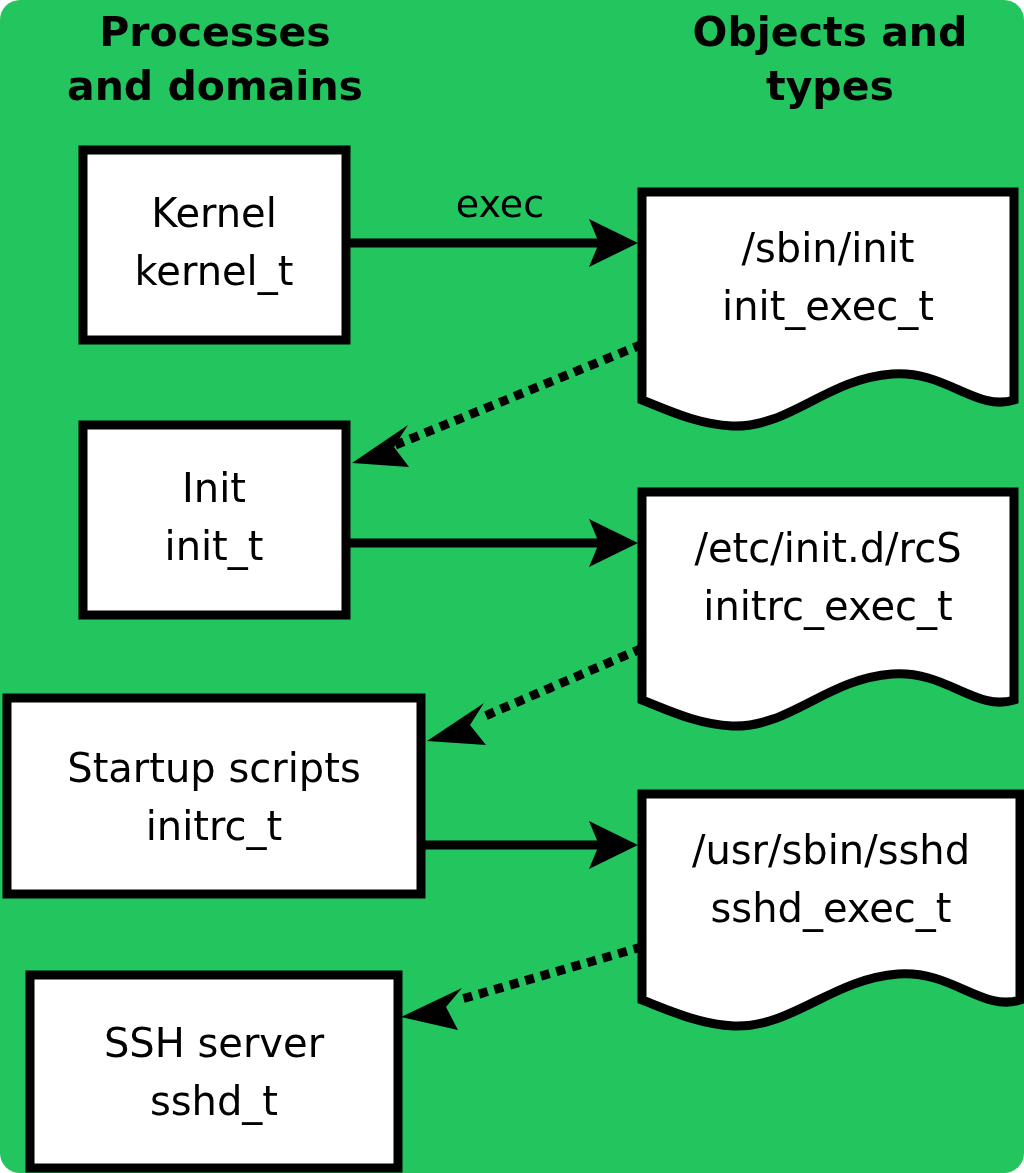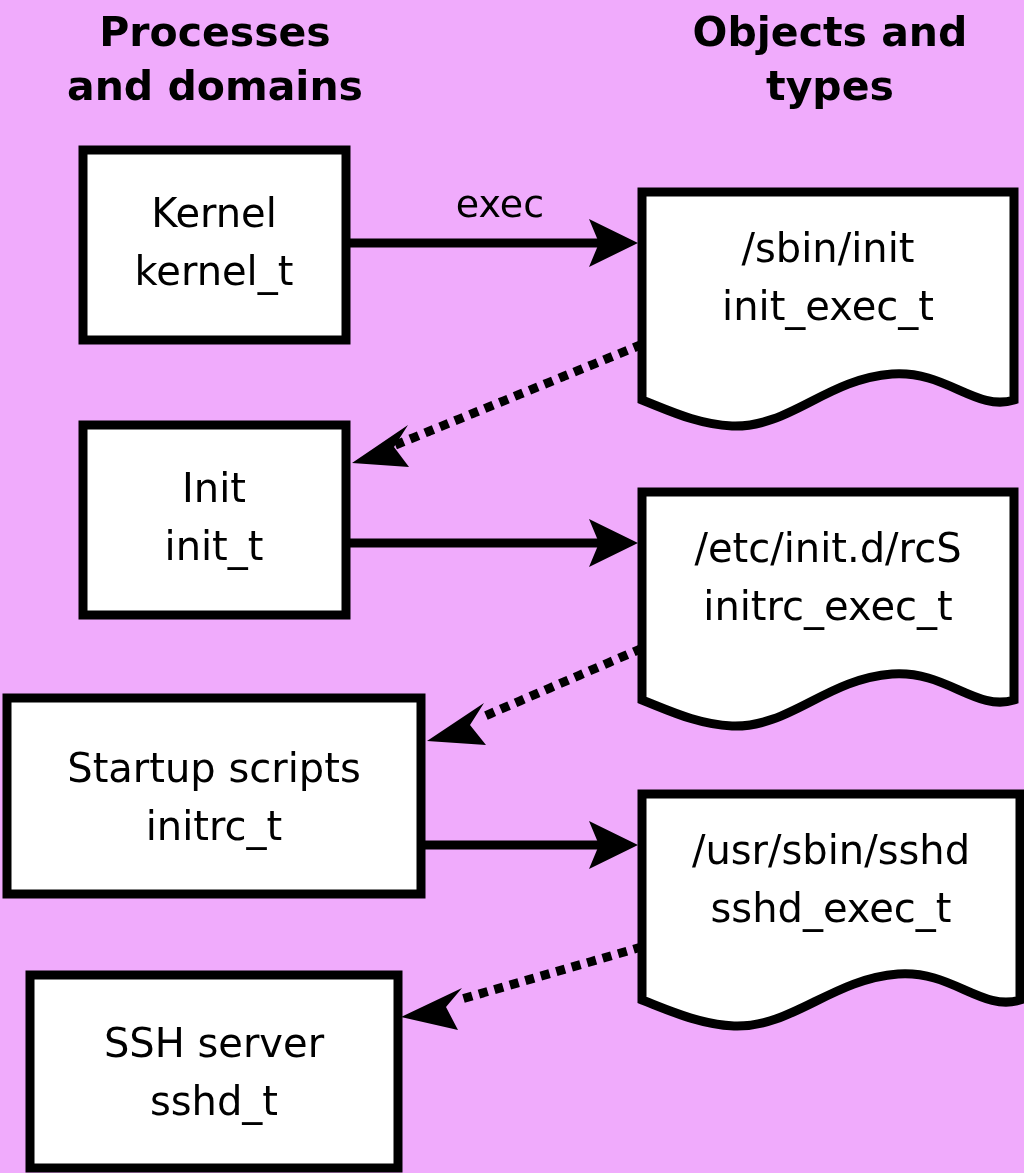--- a/index.html
+++ b/index.html
@@ -10,21 +10,22 @@
   body {
     width: 1024px;
     height: 1173px;
     font-family: "DejaVu Sans", sans-serif;
     overflow: hidden;
   }
   #diagram-root {
     position: relative;
     width: 1024px;
     height: 1173px;
-    background: #f0abfc;
+    background: #22c55e;
+    border-radius: 20px;
   }
   svg.diagram-svg {
     display: block;
     width: 1024px;
     height: 1173px;
   }
   .col-header {
     font-family: "DejaVu Sans", sans-serif;
     font-weight: bold;
     font-size: 41px;

